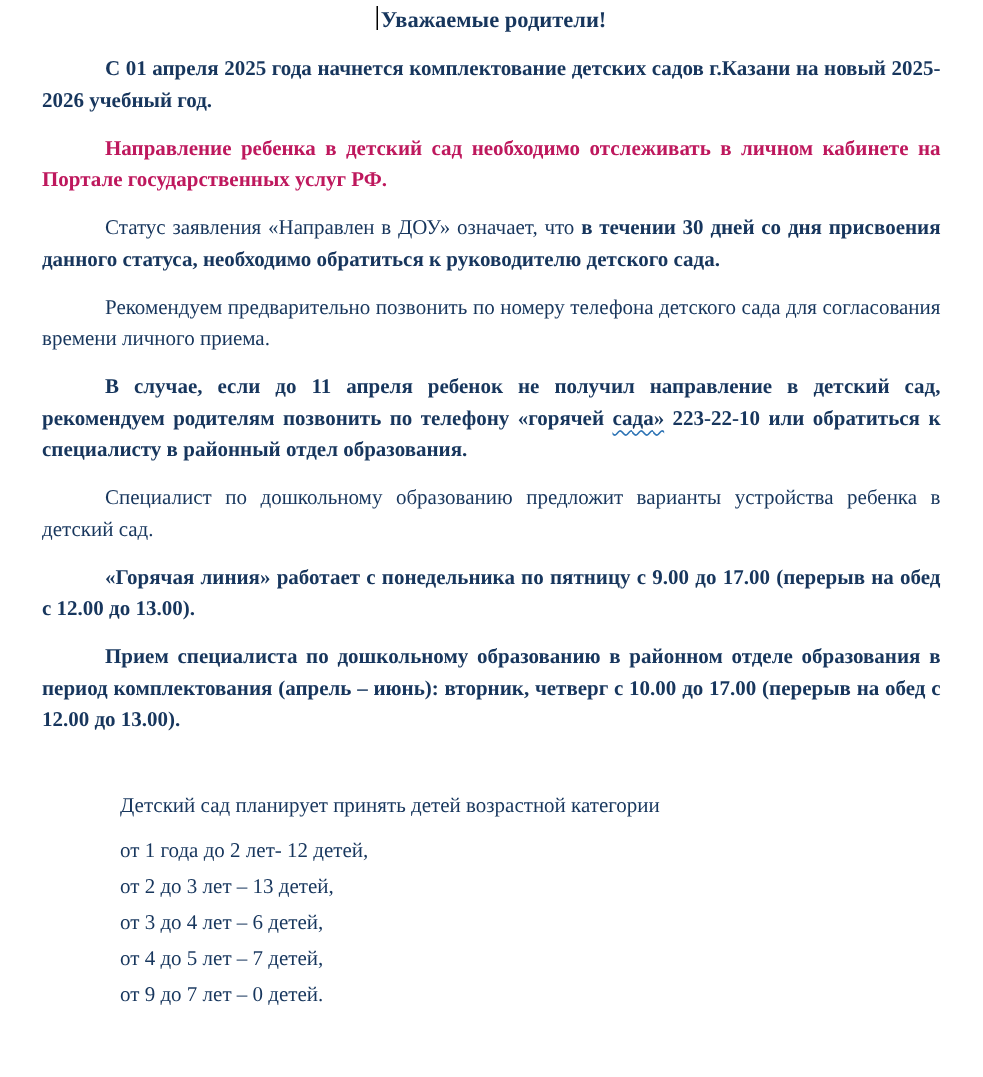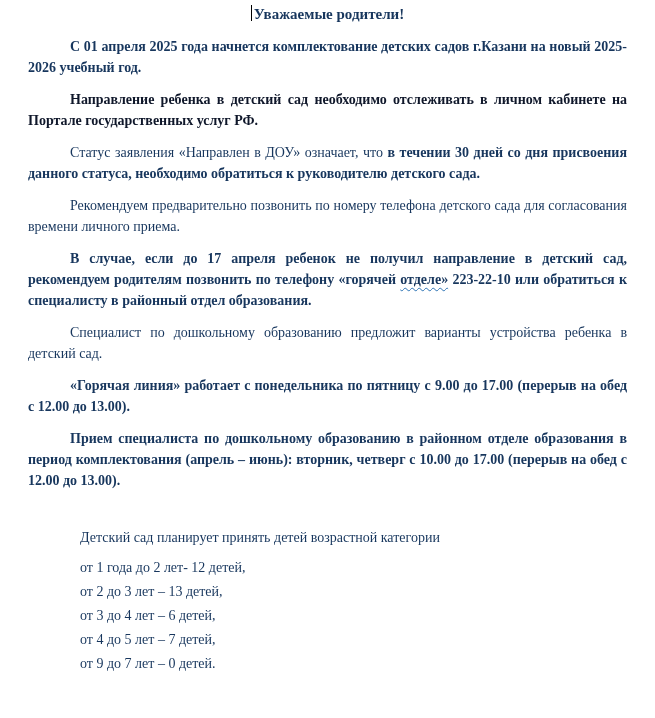--- a/index.html
+++ b/index.html
@@ -36,21 +36,21 @@
       vertical-align: -2px;
       margin-right: 2px;
     }
     p.para {
       margin: 0 0 11px 0;
       text-align: justify;
       text-indent: 42px;
       line-height: 21px;
     }
     .bold { font-weight: bold; }
-    .red  { color: #0f172a; }
+    .red  { color: #be185d; }
     .wavy {
       text-decoration: underline;
       text-decoration-style: wavy;
       text-decoration-color: #2e74b5;
       text-decoration-thickness: 1px;
       text-underline-offset: 3px;
     }
     .age-block {
       margin-left: 52px;
       margin-top: 35px;
@@ -74,21 +74,21 @@
   </div>
 
   <p class="para bold">С 01 апреля 2025 года начнется комплектование детских садов г.Казани на новый 2025-2026 учебный год.</p>
 
   <p class="para bold red">Направление ребенка в детский сад необходимо отслеживать в личном кабинете на Портале государственных услуг РФ.</p>
 
   <p class="para"><span>Статус заявления «Направлен в ДОУ» означает, что </span><span class="bold">в течении 30 дней со дня присвоения данного статуса, необходимо обратиться к руководителю детского сада.</span></p>
 
   <p class="para">Рекомендуем предварительно позвонить по номеру телефона детского сада для согласования времени личного приема.</p>
 
-  <p class="para bold"><span>В случае, если до 17 апреля ребенок не получил направление в детский сад, рекомендуем родителям позвонить по телефону «горячей </span><span class="wavy">отделе»</span><span> 223-22-10 или обратиться к специалисту в районный отдел образования.</span></p>
+  <p class="para bold"><span>В случае, если до 11 апреля ребенок не получил направление в детский сад, рекомендуем родителям позвонить по телефону «горячей </span><span class="wavy">сада»</span><span> 223-22-10 или обратиться к специалисту в районный отдел образования.</span></p>
 
   <p class="para">Специалист по дошкольному образованию предложит варианты устройства ребенка в детский сад.</p>
 
   <p class="para bold">«Горячая линия» работает с понедельника по пятницу с 9.00 до 17.00 (перерыв на обед с 12.00 до 13.00).</p>
 
   <p class="para bold">Прием специалиста по дошкольному образованию в районном отделе образования в период комплектования (апрель – июнь): вторник, четверг с 10.00 до 17.00 (перерыв на обед с 12.00 до 13.00).</p>
 
   <div class="age-block">
     <p class="age-lead">Детский сад планирует принять детей возрастной категории</p>
 

